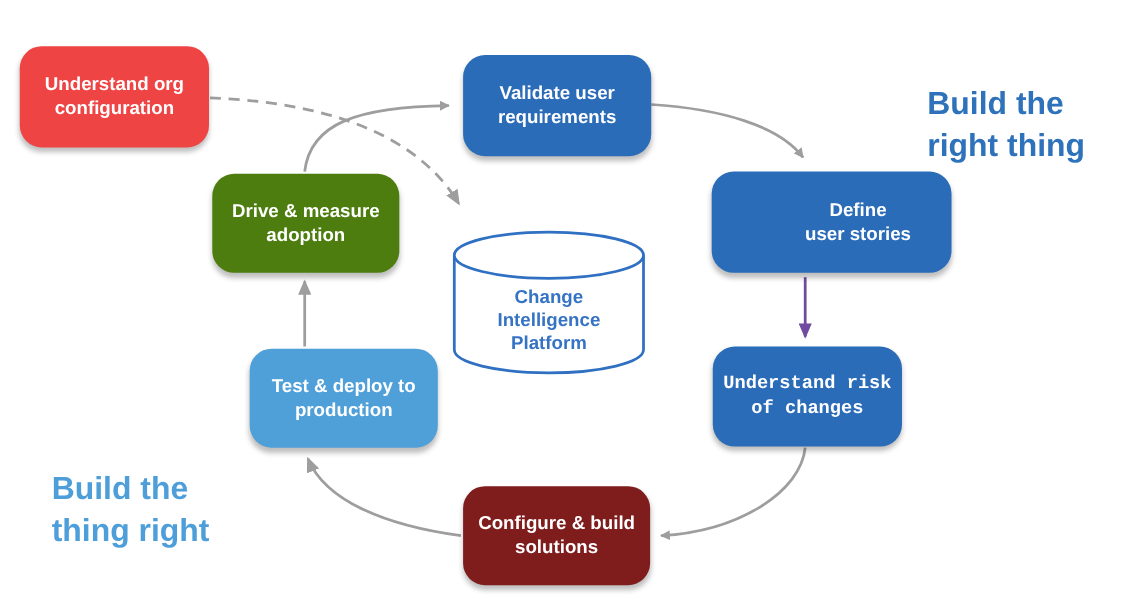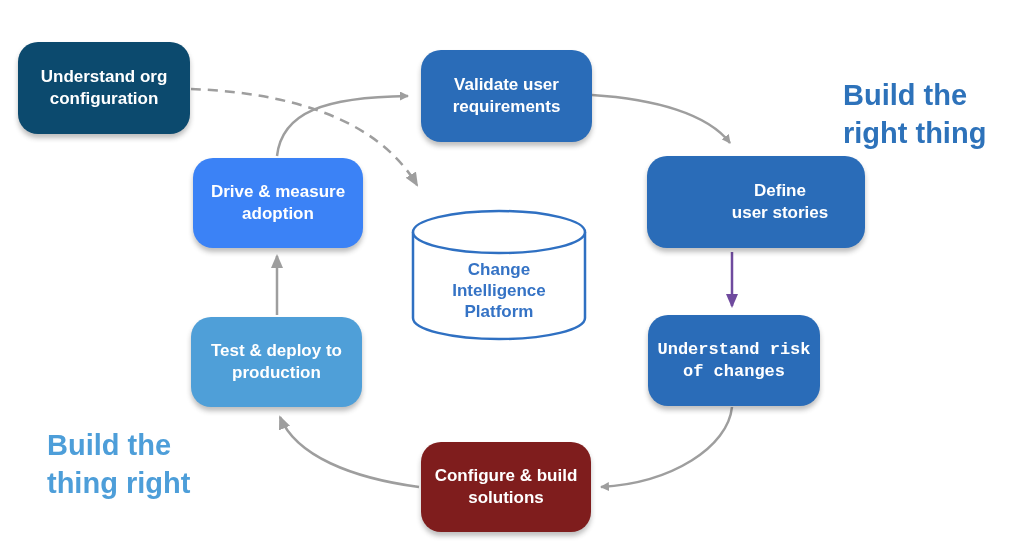--- a/index.html
+++ b/index.html
@@ -57,45 +57,45 @@
     <path d="M 277 315 L 277 256" fill="none" stroke-width="2.5" marker-end="url(#ah-gray-big)" stroke="#9e9e9e"></path>
 
     <path d="M 191 89 C 270 92, 372 110, 417 185" fill="none" stroke-width="2.5" stroke-dasharray="10 7" marker-end="url(#ah-gray-big)" stroke="#9e9e9e"></path>
 
     <g>
       <path d="M 413 232 L 413 318 A 86 21 0 0 0 585 318 L 585 232" fill="#ffffff" stroke-width="2.5" stroke="#2f70c2"></path>
       <ellipse cx="499" cy="232" rx="86" ry="21" fill="#ffffff" stroke-width="2.5" stroke="#2f70c2"></ellipse>
     </g>
   </svg>
 
-  <div class="node n1" style="background-color: #0c4a6e; justify-content: center;">
+  <div class="node n1" style="background-color: #ef4444; justify-content: center;">
     <span class="lbl">Understand org
 configuration</span>
   </div>
   <div class="node n2" style="background-color: rgb(42, 108, 184);">
     <span class="lbl">Validate user
 requirements</span>
   </div>
   <div class="node n3" style="background-color: rgb(42, 108, 184); padding-left: 48px;">
     <span class="lbl">Define
 user stories</span>
   </div>
   <div class="node n4" style="background-color: rgb(42, 108, 184);">
     <span class="lbl">Understand risk
 of changes</span>
   </div>
   <div class="node n5" style="background-color: #7f1d1d;">
     <span class="lbl">Configure &amp; build
 solutions</span>
   </div>
-  <div class="node n6" style="background-color: rgb(79, 159, 216);">
+  <div class="node n6" style="background-color: rgb(79, 159, 216); margin-left: 36px;">
     <span class="lbl">Test &amp; deploy to
 production</span>
   </div>
-  <div class="node n7" style="background-color: #3b82f6;">
+  <div class="node n7" style="background-color: #4d7c0f;">
     <span class="lbl">Drive &amp; measure
 adoption</span>
   </div>
 
   <div class="platform-label" style="color: rgb(53, 115, 197);">Change
 Intelligence
 Platform</div>
 
   <div class="caption cap-right" style="color: rgb(45, 114, 186);">Build the
 right thing</div>

